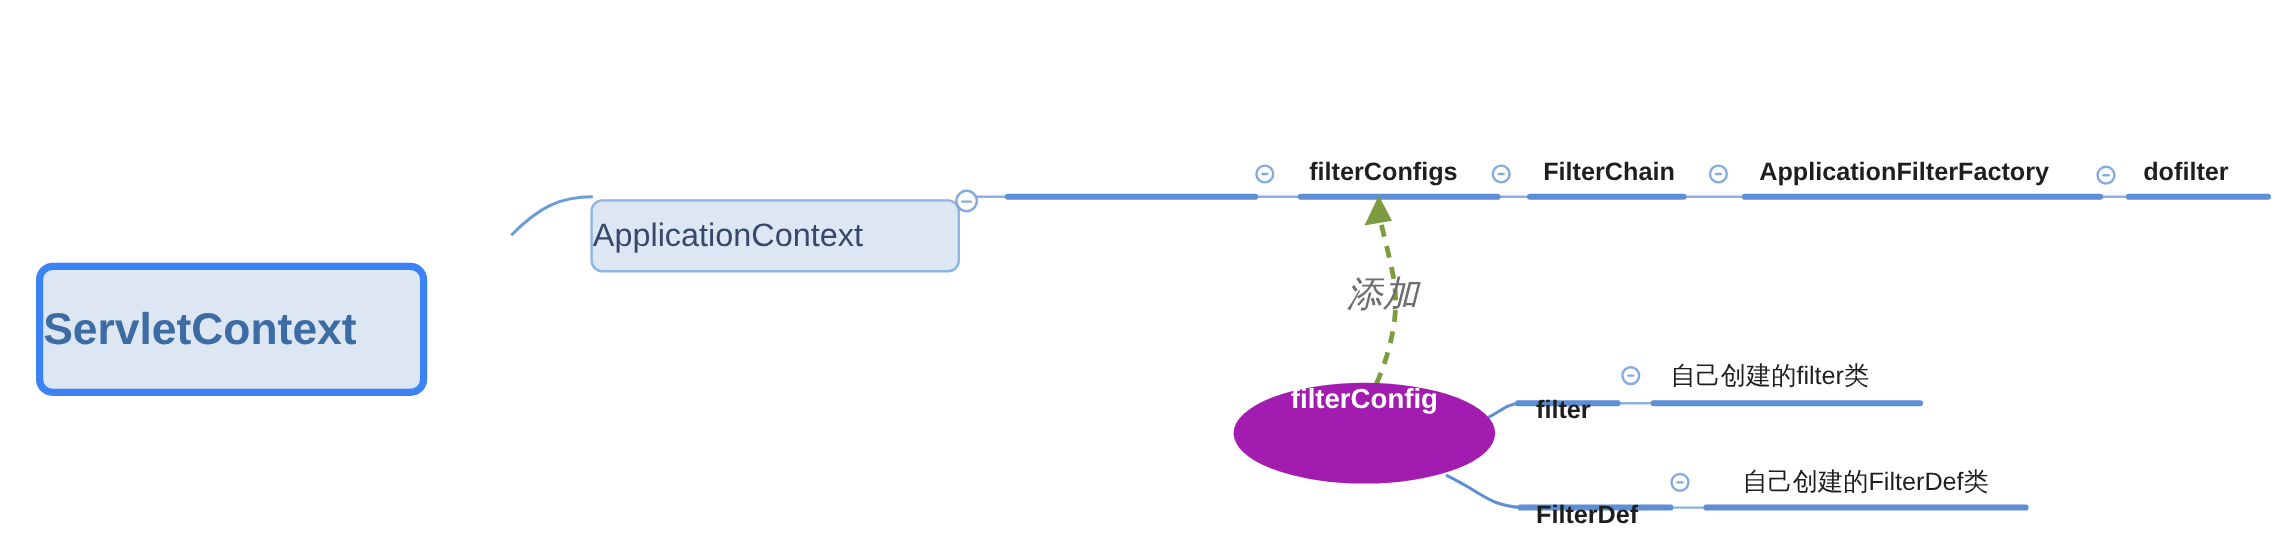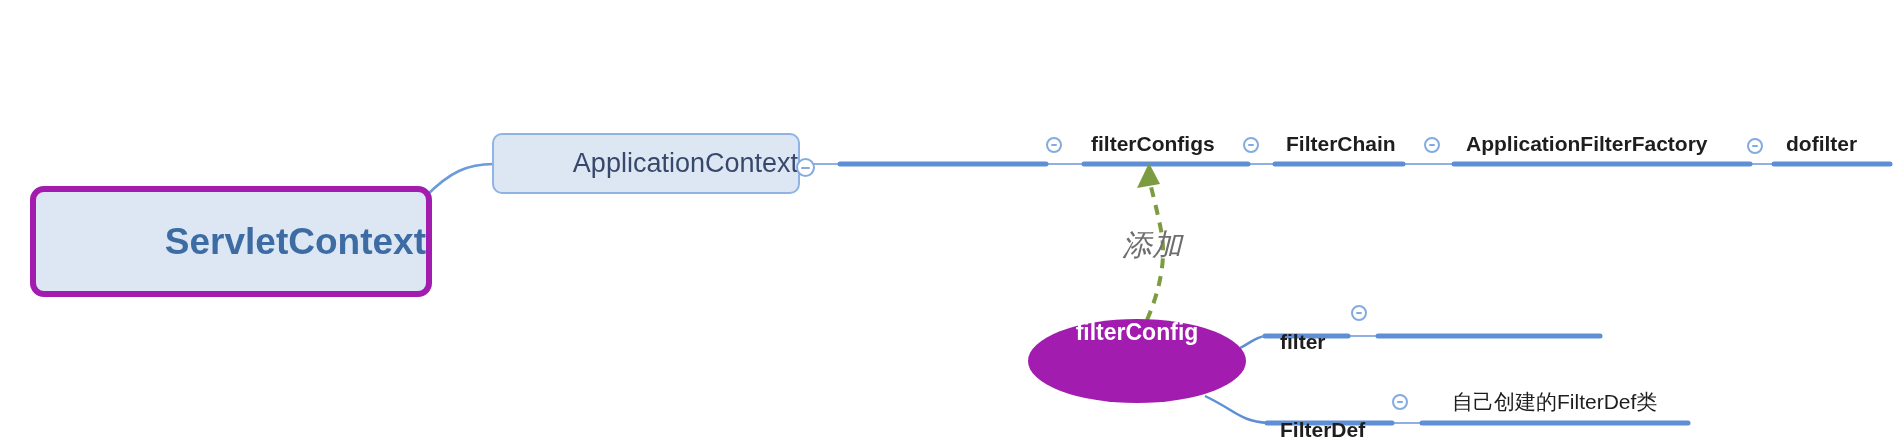--- a/index.html
+++ b/index.html
@@ -5,26 +5,27 @@
   html,body { margin:0; padding:0; background:#ffffff; }
   #canvas {
     position:relative; width:1896px; height:448px;
     background:#ffffff; overflow:hidden;
     font-family:"Liberation Sans", sans-serif;
   }
   #wires { position:absolute; left:0; top:0; }
 
   .node-box {
     position:absolute; box-sizing:border-box;
-    display:flex; align-items:center; justify-content:flex-end;
+    display:flex; align-items:center; justify-content:flex-start;
     background:#dde7f4;
+    margin-top:33px;
   }
   .root-box {
-    left:30px; top:186px; width:402px; height:111px;
-    border:6px solid #a21caf; border-radius:14px;
+    left:30px; top:186px; width:326px; height:111px;
+    border:6px solid #3b82f6; border-radius:14px;
     font-size:37px; font-weight:bold; color:#3d6ba3;
   }
   .l1-box {
     left:492px; top:133px; width:308px; height:61px;
     border:2px solid #8fb4e3; border-radius:10px;
     font-size:27px; font-weight:500; color:#38486b;
   }
   .chain-label {
     position:absolute; top:130px; height:28px; line-height:28px;
     font-size:21px; font-weight:600; color:#1e1e1e; white-space:nowrap;
@@ -134,20 +135,21 @@
   <div class="relation-label">添加</div>
 
   <div class="ellipse">
     <span>filterConfig</span>
   </div>
 
   <div class="sub-label" style="left:1280px; top:300px;">filter</div>
   <div class="micon" style="left:1351px; top:305px;">
       <div class="bar"></div>
     </div>
+  <div class="note-label" style="left:1392px; top:300px;">自己创建的filter类</div>
 
   <div class="sub-label" style="left:1280px; top:388px;">FilterDef</div>
   <div class="micon" style="left:1392px; top:394px;">
       <div class="bar"></div>
     </div>
   <div class="note-label" style="left:1436px; top:388px;margin-left:16px;">自己创建的FilterDef类</div>
 
 
 </div>
 

